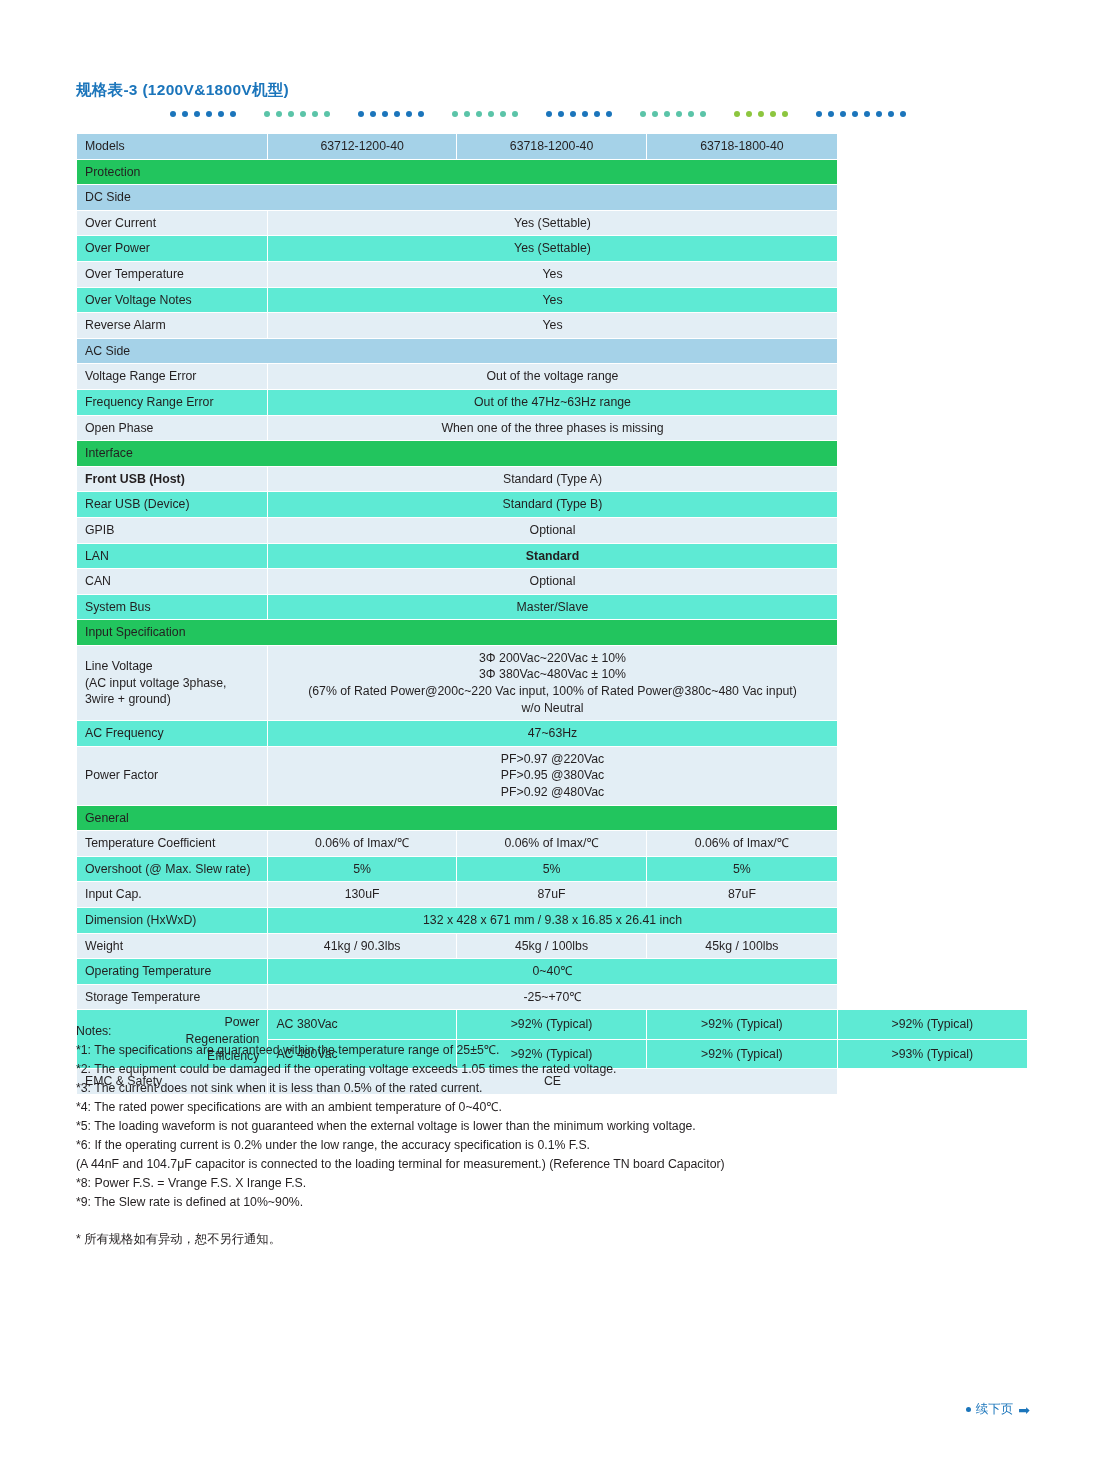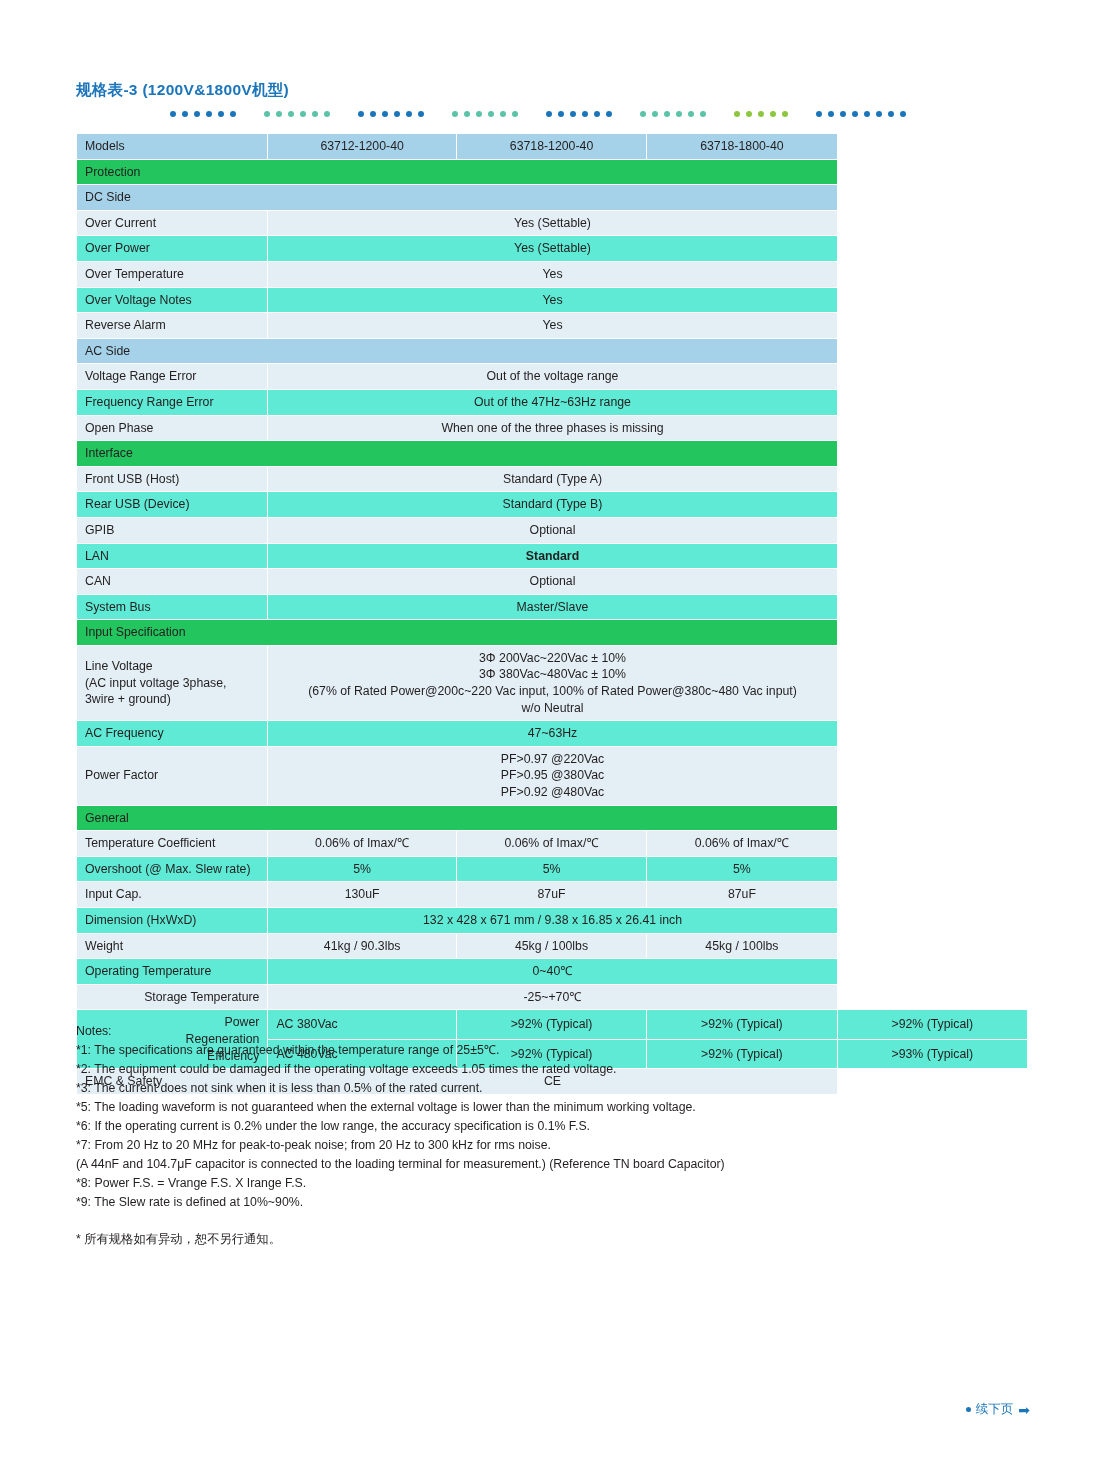--- a/index.html
+++ b/index.html
@@ -201,21 +201,21 @@
           <td class="rowB c" colspan="3" style="white-space: pre-line;">Out of the 47Hz~63Hz range</td>
         </tr>
         <tr>
           <td class="rowA lbl l" style="white-space: pre-line;">Open Phase</td>
           <td class="rowA c" colspan="3" style="white-space: pre-line;">When one of the three phases is missing</td>
         </tr>
         <tr>
           <td class="sect l" colspan="4">Interface</td>
         </tr>
         <tr>
-          <td class="rowA lbl l" style="white-space: pre-line;">Front USB (Host)</td>
+          <td class="rowA lbl l" style="white-space: pre-line; font-weight: bold;">Front USB (Host)</td>
           <td class="rowA c" colspan="3" style="white-space: pre-line;">Standard (Type A)</td>
         </tr>
         <tr>
           <td class="rowB lbl l" style="white-space: pre-line;">Rear USB (Device)</td>
           <td class="rowB c" colspan="3" style="white-space: pre-line;">Standard (Type B)</td>
         </tr>
         <tr>
           <td class="rowA lbl l" style="white-space: pre-line; margin-top: 29px;">GPIB</td>
           <td class="rowA c" colspan="3" style="white-space: pre-line;">Optional</td>
         </tr>
@@ -282,21 +282,21 @@
           <td class="rowA lbl l">Weight</td>
           <td class="rowA c col3">41kg / 90.3lbs</td>
           <td class="rowA c col3">45kg / 100lbs</td>
           <td class="rowA c col3">45kg / 100lbs</td>
         </tr>
         <tr>
           <td class="rowB lbl l" style="white-space: pre-line;">Operating Temperature</td>
           <td class="rowB c" colspan="3" style="white-space: pre-line; text-align: center;">0~40℃</td>
         </tr>
         <tr>
-          <td class="rowA lbl l" style="white-space: pre-line; text-align: right;">Storage Temperature</td>
+          <td class="rowA lbl l" style="white-space: pre-line;">Storage Temperature</td>
           <td class="rowA c" colspan="3" style="white-space: pre-line;">-25~+70℃</td>
         </tr>
         <tr>
           <td class="rowB l" rowspan="2" style="width: 98px; white-space: pre-line; text-align: right;">Power
 Regeneration
 Efficiency</td>
           <td class="rowB l lbl2">AC 380Vac</td>
           <td class="rowB c col3">&gt;92% (Typical)</td>
           <td class="rowB c col3">&gt;92% (Typical)</td>
           <td class="rowB c col3">&gt;92% (Typical)</td>
@@ -313,23 +313,23 @@
         </tr>
       </tbody>
   </table>
 
   <div class="notes">
     <div>Notes:</div>
     <div id="notes-lines">
         <div class="nline">*1: The specifications are guaranteed within the temperature range of 25±5℃.</div>
         <div class="nline">*2: The equipment could be damaged if the operating voltage exceeds 1.05 times the rated voltage.</div>
         <div class="nline">*3: The current does not sink when it is less than 0.5% of the rated current.</div>
+        <div class="nline">*4: The rated power specifications are with an ambient temperature of 0~40℃.</div>
         <div class="nline">*5: The loading waveform is not guaranteed when the external voltage is lower than the minimum working voltage.</div>
         <div class="nline">*6: If the operating current is 0.2% under the low range, the accuracy specification is 0.1% F.S.</div>
-        <div class="nline">*7: From 20 Hz to 20 MHz for peak-to-peak noise; from 20 Hz to 300 kHz for rms noise.</div>
         <div class="nline">(A 44nF and 104.7μF capacitor is connected to the loading terminal for measurement.) (Reference TN board Capacitor)</div>
         <div class="nline">*8: Power F.S. = Vrange F.S. X Irange F.S.</div>
         <div class="nline">*9: The Slew rate is defined at 10%~90%.</div>
       </div>
     <div class="cn-note">* 所有规格如有异动，恕不另行通知。</div>
   </div>
 
   <div class="footer">
     <span class="bullet"></span>
     <span>续下页</span>

